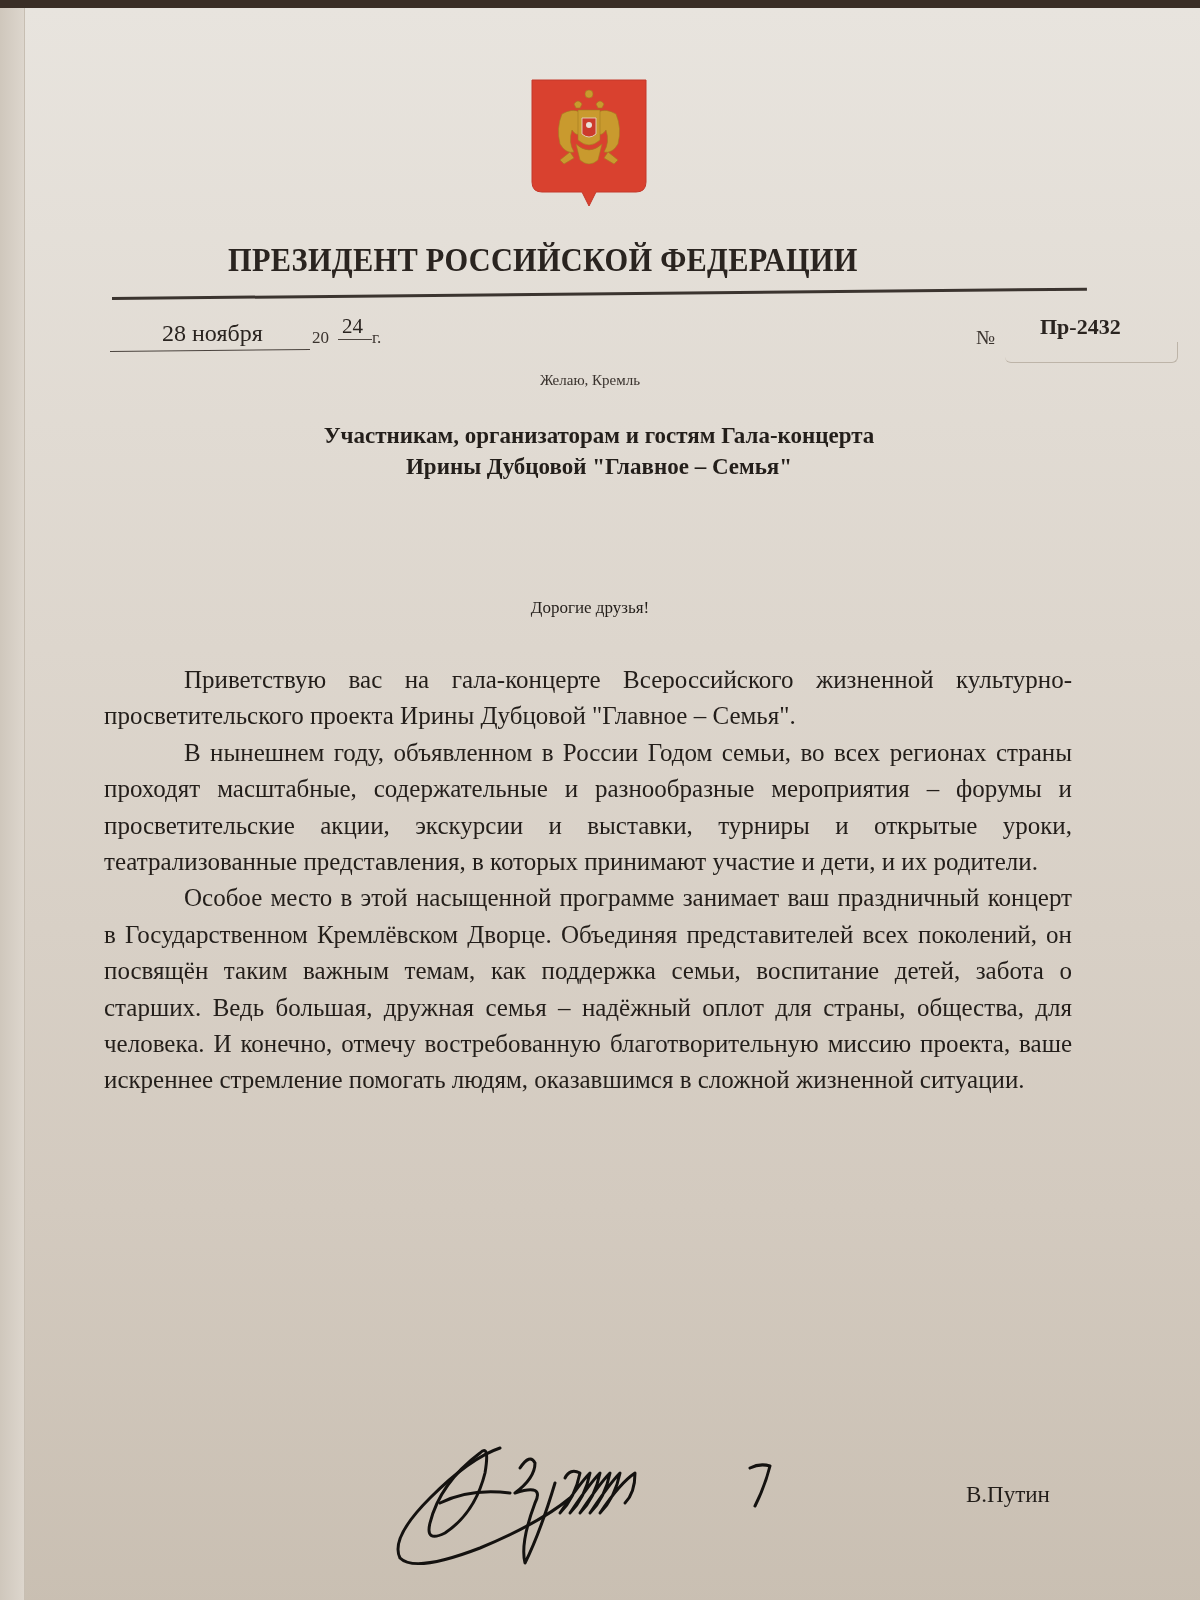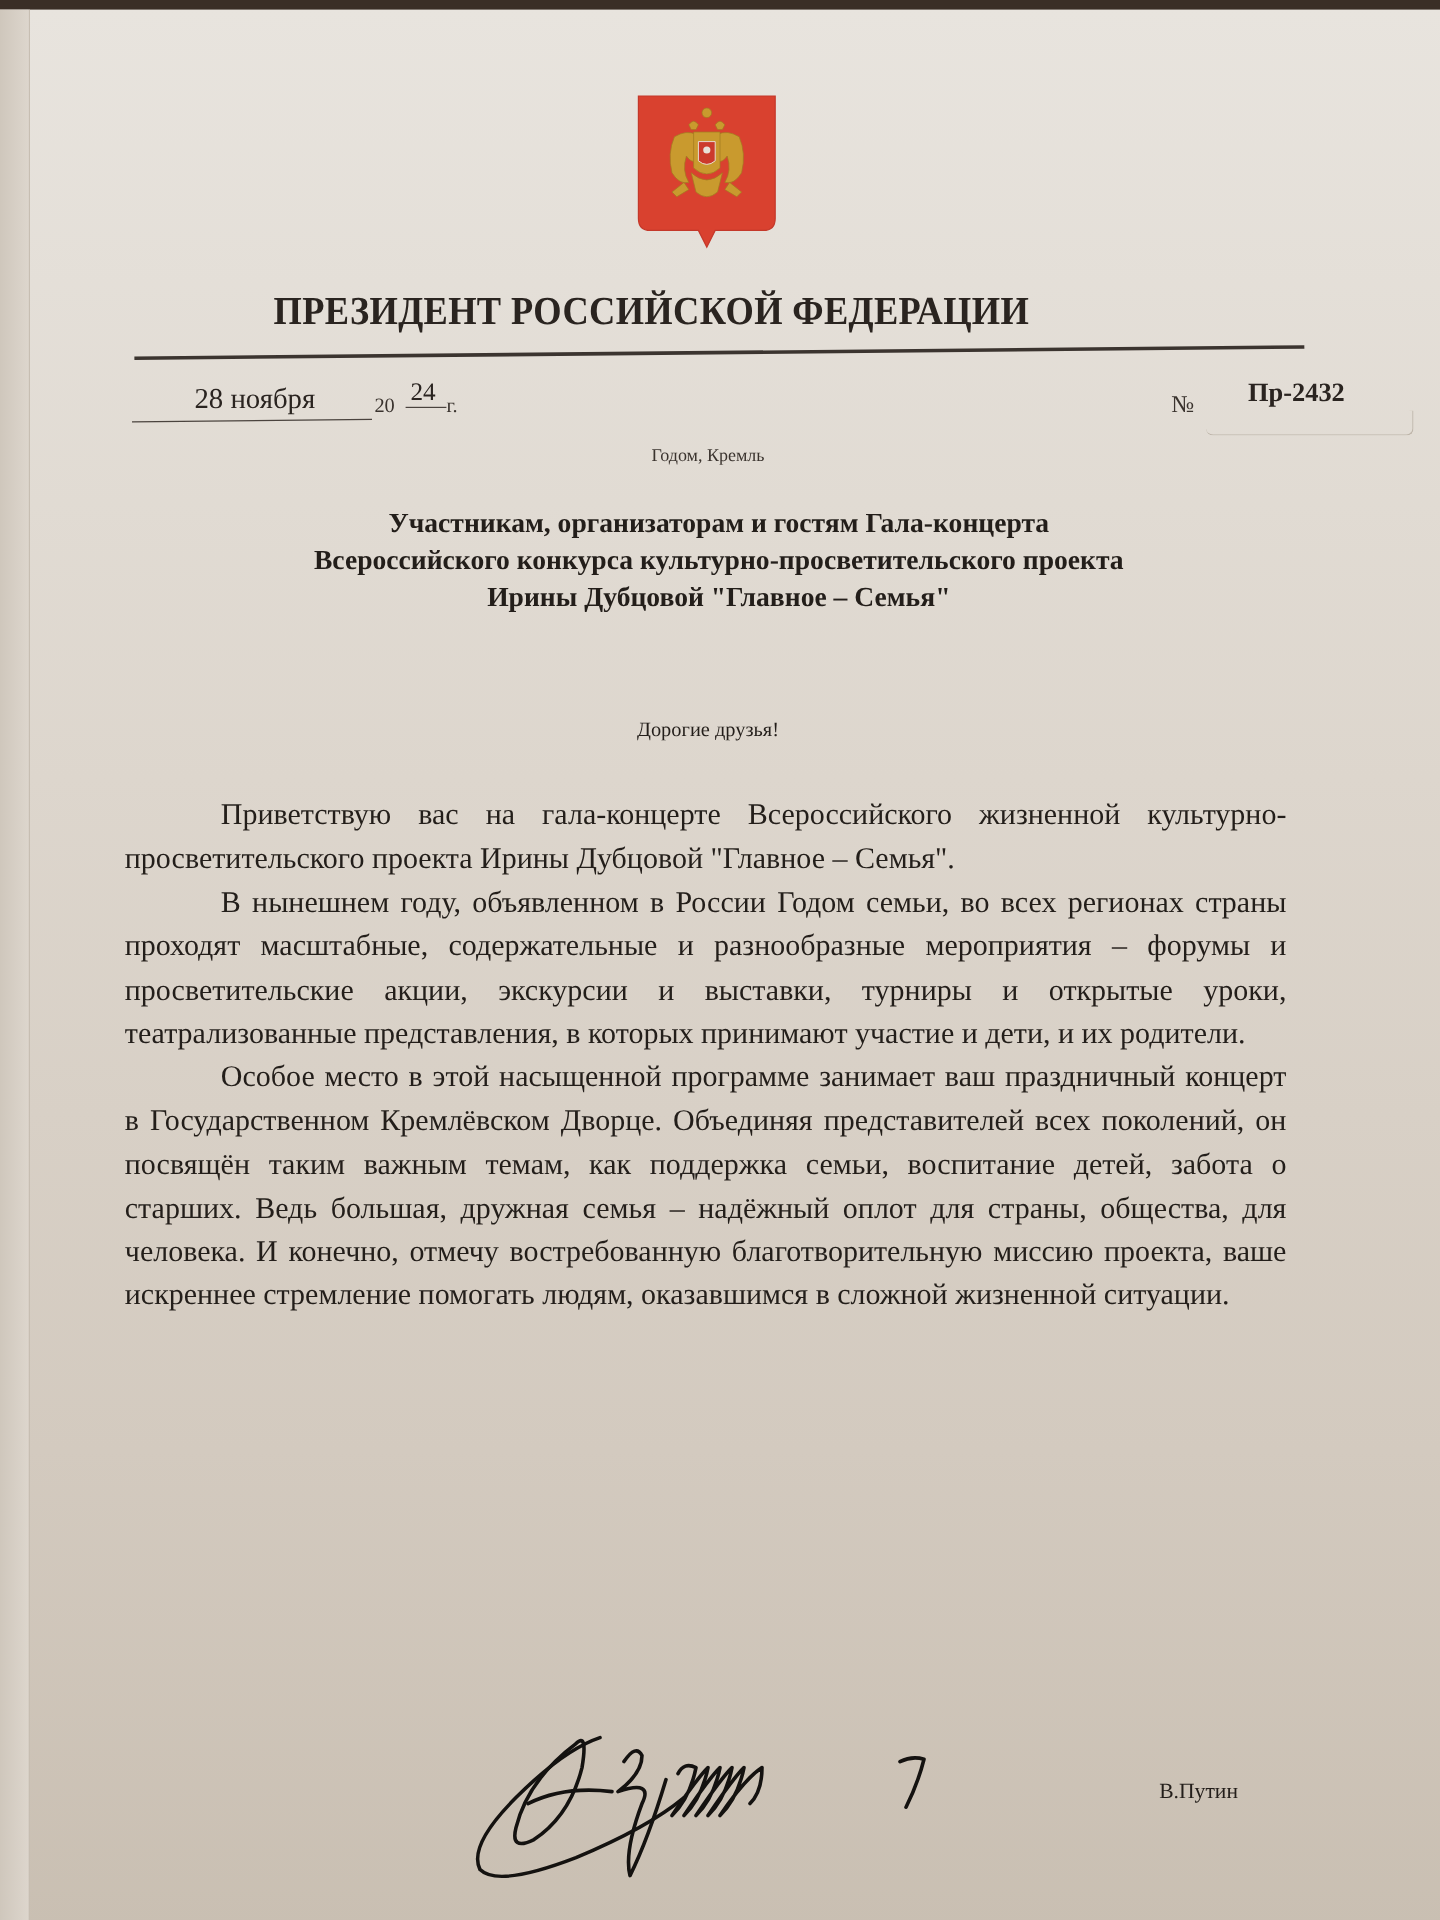--- a/index.html
+++ b/index.html
@@ -60,21 +60,21 @@
   }
   .body {
     position: absolute; left: 104px; top: 654px; width: 968px;
     font-size: 25px; line-height: 36.4px; color: #231e1a;
   }
   .body p { margin: 0; text-indent: 80px; text-align: justify; text-align-last: left; }
   .signature {
     position: absolute; left: 380px; top: 1420px; width: 460px; height: 150px;
   }
   .signer {
-    position: absolute; left: 966px; top: 1474px; font-size: 18px; color: #231e1a;
+    position: absolute; left: 966px; top: 1474px; font-size: 23px; color: #231e1a;
   }
 </style>
 </head>
 <body>
 
 <div class="page">
   <div class="page-edge"></div>
 
   <div class="emblem">
     <svg width="118" height="130" viewBox="0 0 118 130">
@@ -103,25 +103,24 @@
     <span class="date-line1"></span>
     <span class="date-century">20</span>
     <span class="date-year">24</span>
     <span class="date-line2"></span>
     <span class="date-g">г.</span>
     <span class="num-label">№</span>
     <span class="num-box"></span>
     <span class="num-value">Пр-2432</span>
   </div>
 
-  <div class="place">Годом, Кремль</div>
+  <div class="place">Желаю, Кремль</div>
 
   <div class="addressee">
     <div>Участникам, организаторам и гостям Гала-концерта</div>
-    <div>Всероссийского конкурса культурно-просветительского проекта</div>
     <div>Ирины Дубцовой "Главное – Семья"</div>
   </div>
 
   <div class="greeting">Дорогие друзья!</div>
 
   <div class="body">
     <p>Приветствую вас на гала-концерте Всероссийского жизненной культурно-просветительского проекта Ирины Дубцовой "Главное – Семья".</p>
     <p>В нынешнем году, объявленном в России Годом семьи, во всех регионах страны проходят масштабные, содержательные и разнообразные мероприятия – форумы и просветительские акции, экскурсии и выставки, турниры и открытые уроки, театрализованные представления, в которых принимают участие и дети, и их родители.</p>
     <p>Особое место в этой насыщенной программе занимает ваш праздничный концерт в Государственном Кремлёвском Дворце. Объединяя представителей всех поколений, он посвящён таким важным темам, как поддержка семьи, воспитание детей, забота о старших. Ведь большая, дружная семья – надёжный оплот для страны, общества, для человека. И конечно, отмечу востребованную благотворительную миссию проекта, ваше искреннее стремление помогать людям, оказавшимся в сложной жизненной ситуации.</p>
   </div>

